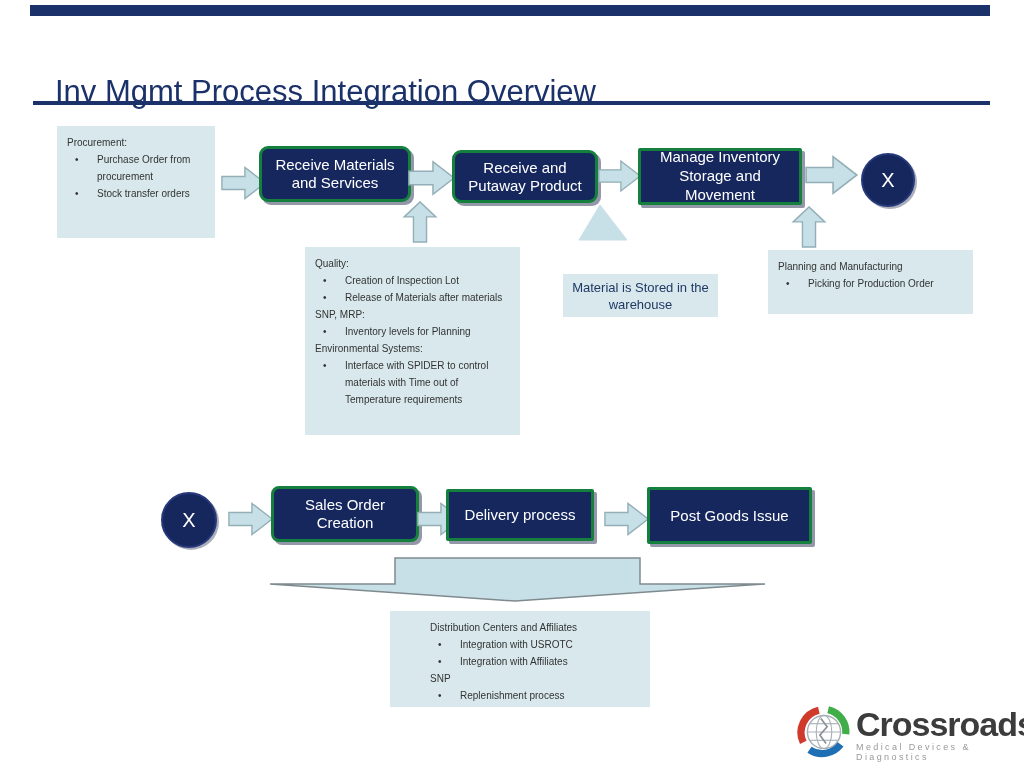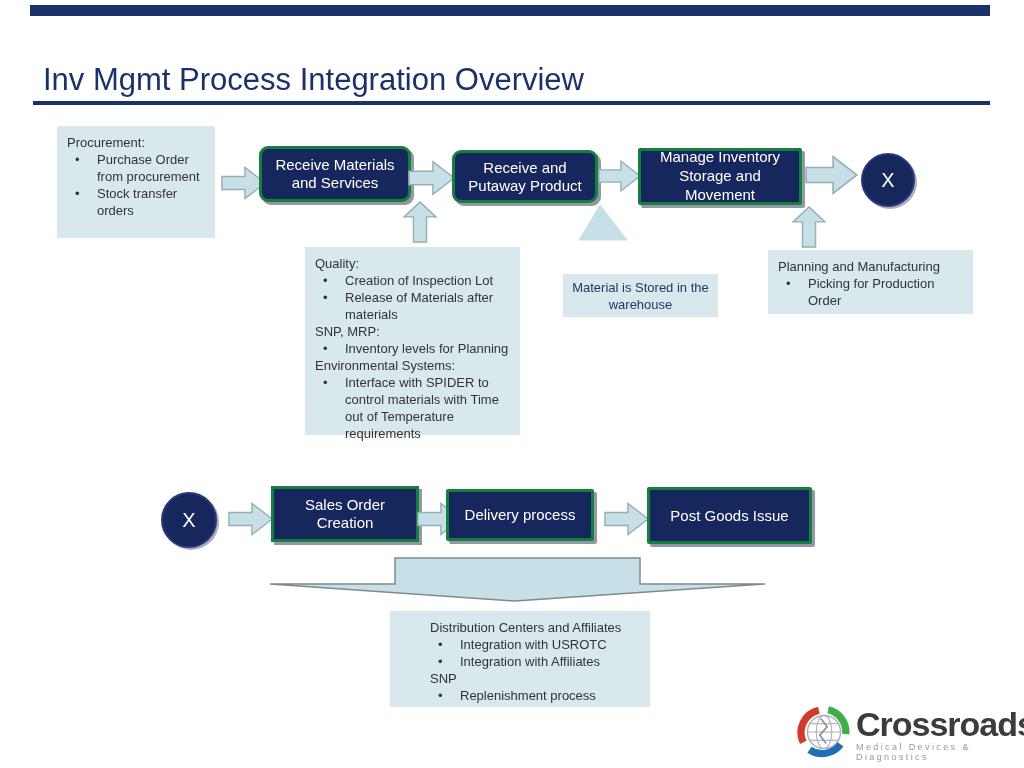--- a/index.html
+++ b/index.html
@@ -1,25 +1,25 @@
 <!DOCTYPE html>
 <html style="--navy: #16275e; --navy_dark: #1b3169; --note_bg: #d8e8ec; --note_text: #333333; --callout_text: #1f3864; --arrow_fill: #c7e0e7; --arrow_stroke: #93aeb6;"><head>
 <meta charset="utf-8">
 <style>
   html,body{margin:0;padding:0;}
   body{font-family:"Liberation Sans","DejaVu Sans",sans-serif;background:#ffffff;}
   .slide{position:relative;width:1024px;height:768px;background:#fff;overflow:hidden;}
 
   
   .top-bar{position:absolute;left:30px;top:5px;width:960px;height:11px;background:var(--navy_dark);}
-  .title{position:absolute;left:43px;top:62px;margin:0;font-size:31px;font-weight:normal;color:var(--navy_dark);letter-spacing:0;}
+  .title{position:absolute;left:43px;top:62px;margin:12px;font-size:31px;font-weight:normal;color:var(--navy_dark);letter-spacing:0;}
   .title-rule{position:absolute;left:33px;top:101px;width:957px;height:4px;background:var(--navy_dark);}
 
   
-  .note{position:absolute;background:var(--note_bg);color:var(--note_text);font-size:13px;line-height:17px;padding:8px 10px;box-sizing:border-box;}
+  .note{position:absolute;background:var(--note_bg);color:var(--note_text);font-size:10px;line-height:17px;padding:8px 10px;box-sizing:border-box;}
   .note-line{display:block;}
   .note-line.bullet{display:flex;}
   .note-line .dot{width:30px;flex:0 0 30px;padding-left:8px;box-sizing:border-box;}
   .note-line .txt{flex:1;}
   .note-procurement{left:57px;top:126px;width:158px;height:112px;}
   .note-quality{left:305px;top:247px;width:215px;height:188px;}
   .note-planning{left:768px;top:250px;width:205px;height:64px;}
   .note-distribution{left:390px;top:611px;width:260px;height:96px;padding-left:40px;}
 
   
@@ -28,21 +28,21 @@
   .callout-pointer{position:absolute;left:578px;top:205px;}
 
   
   .flow-box{position:absolute;background:var(--navy);color:#fff;display:flex;align-items:center;justify-content:center;
     text-align:center;font-size:15px;line-height:1.2;padding:4px 6px;box-sizing:border-box;
     border:3px solid #15803d;box-shadow:3px 3px 0 rgba(15,25,60,0.45);}
   .flow-box.rounded{border-radius:9px;}
   .box-receive-materials{left:259px;top:146px;width:152px;height:56px;}
   .box-receive-putaway{left:452px;top:150px;width:146px;height:53px;}
   .box-manage-inventory{left:638px;top:148px;width:164px;height:57px;border-radius:2px;line-height:1.25;}
-  .box-sales-order{left:271px;top:486px;width:148px;height:56px;border-radius:0;}
+  .box-sales-order{left:271px;top:486px;width:148px;height:56px;border-radius:8px;}
   .box-delivery{left:446px;top:489px;width:148px;height:52px;border-radius:2px;}
   .box-post-goods{left:647px;top:487px;width:165px;height:57px;border-radius:2px;}
 
   
   .flow-circle{position:absolute;background:var(--navy);color:#fff;border-radius:50%;display:flex;align-items:center;justify-content:center;
     font-size:20px;border:2px solid #27397a;box-sizing:border-box;box-shadow:2px 2px 0 rgba(15,25,60,0.35);}
   .circle-top{left:861px;top:153px;width:54px;height:54px;}
   .circle-bottom{left:161px;top:492px;width:56px;height:56px;}
 
   

